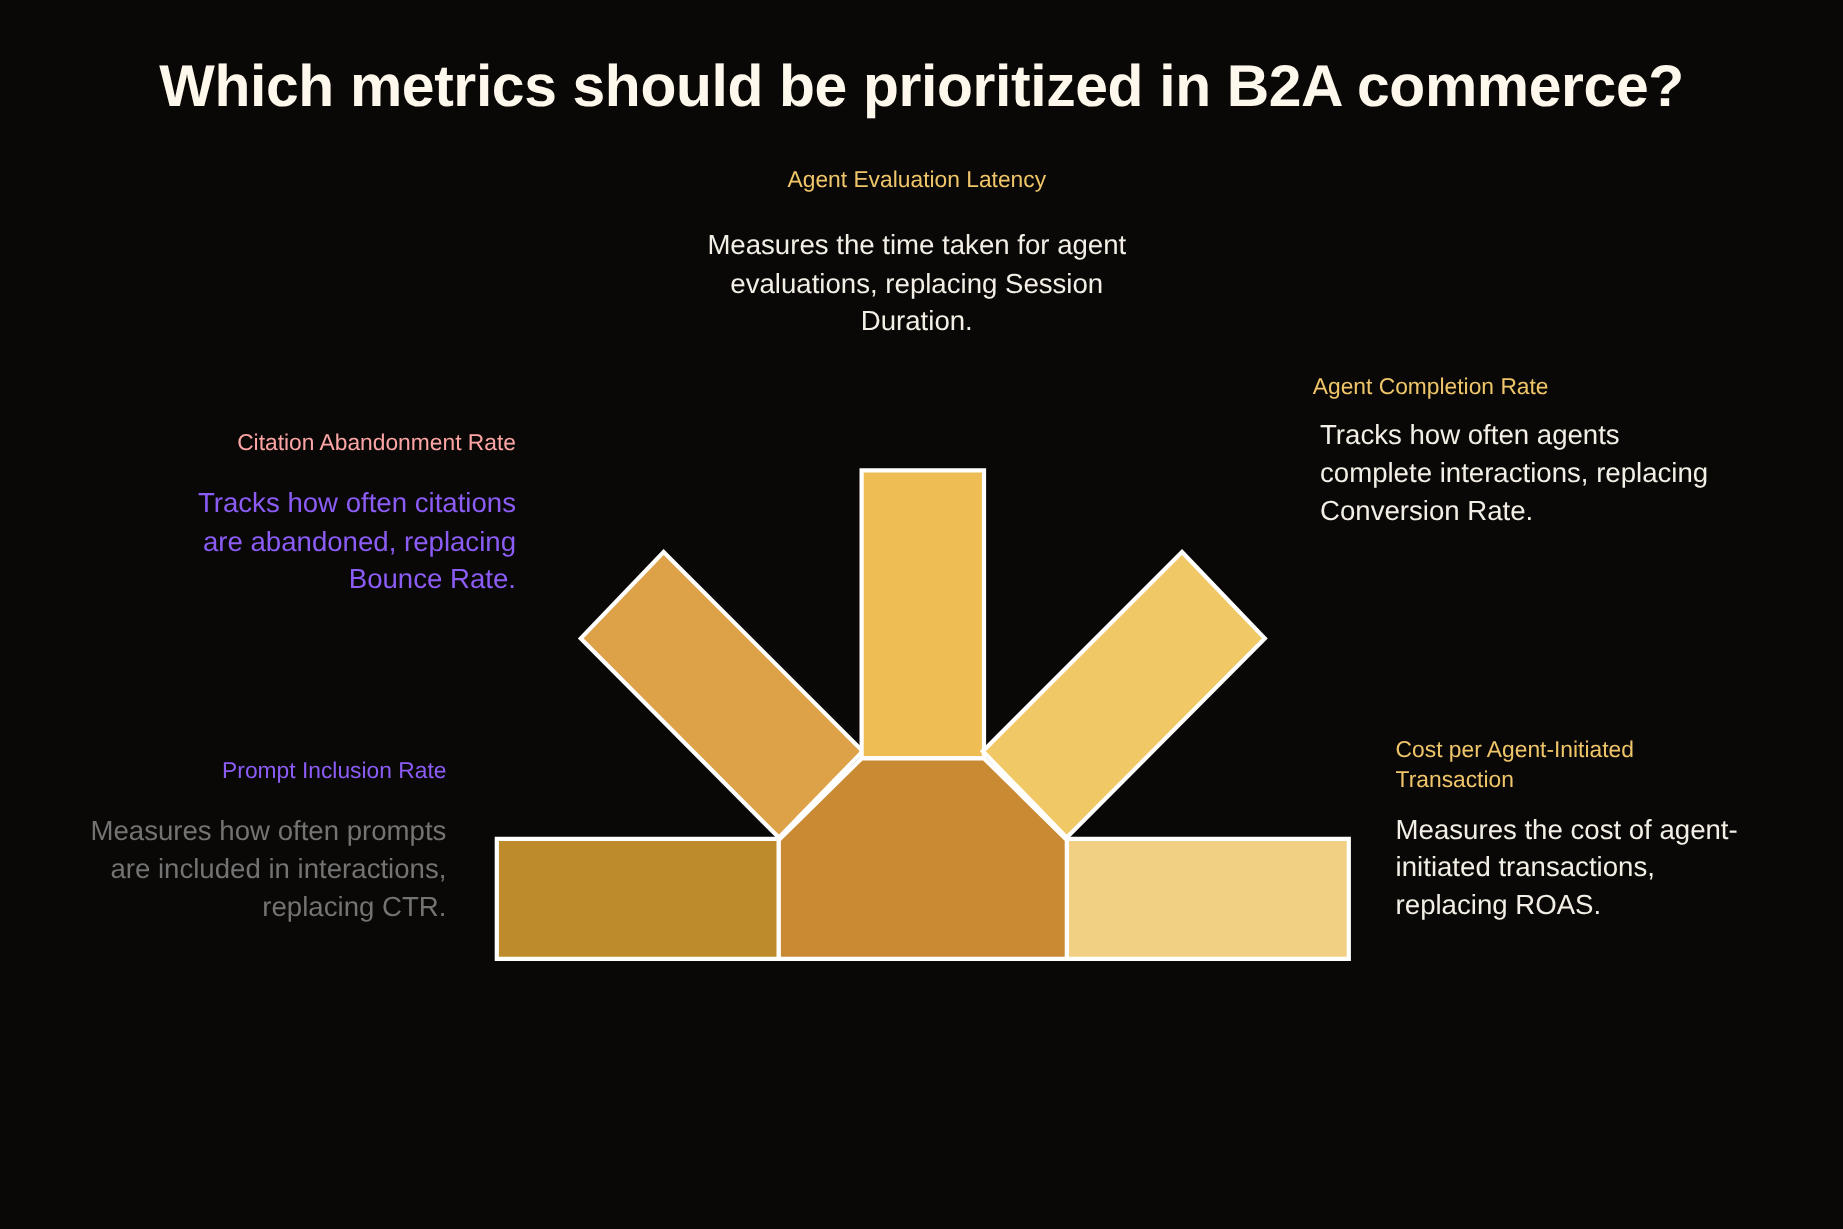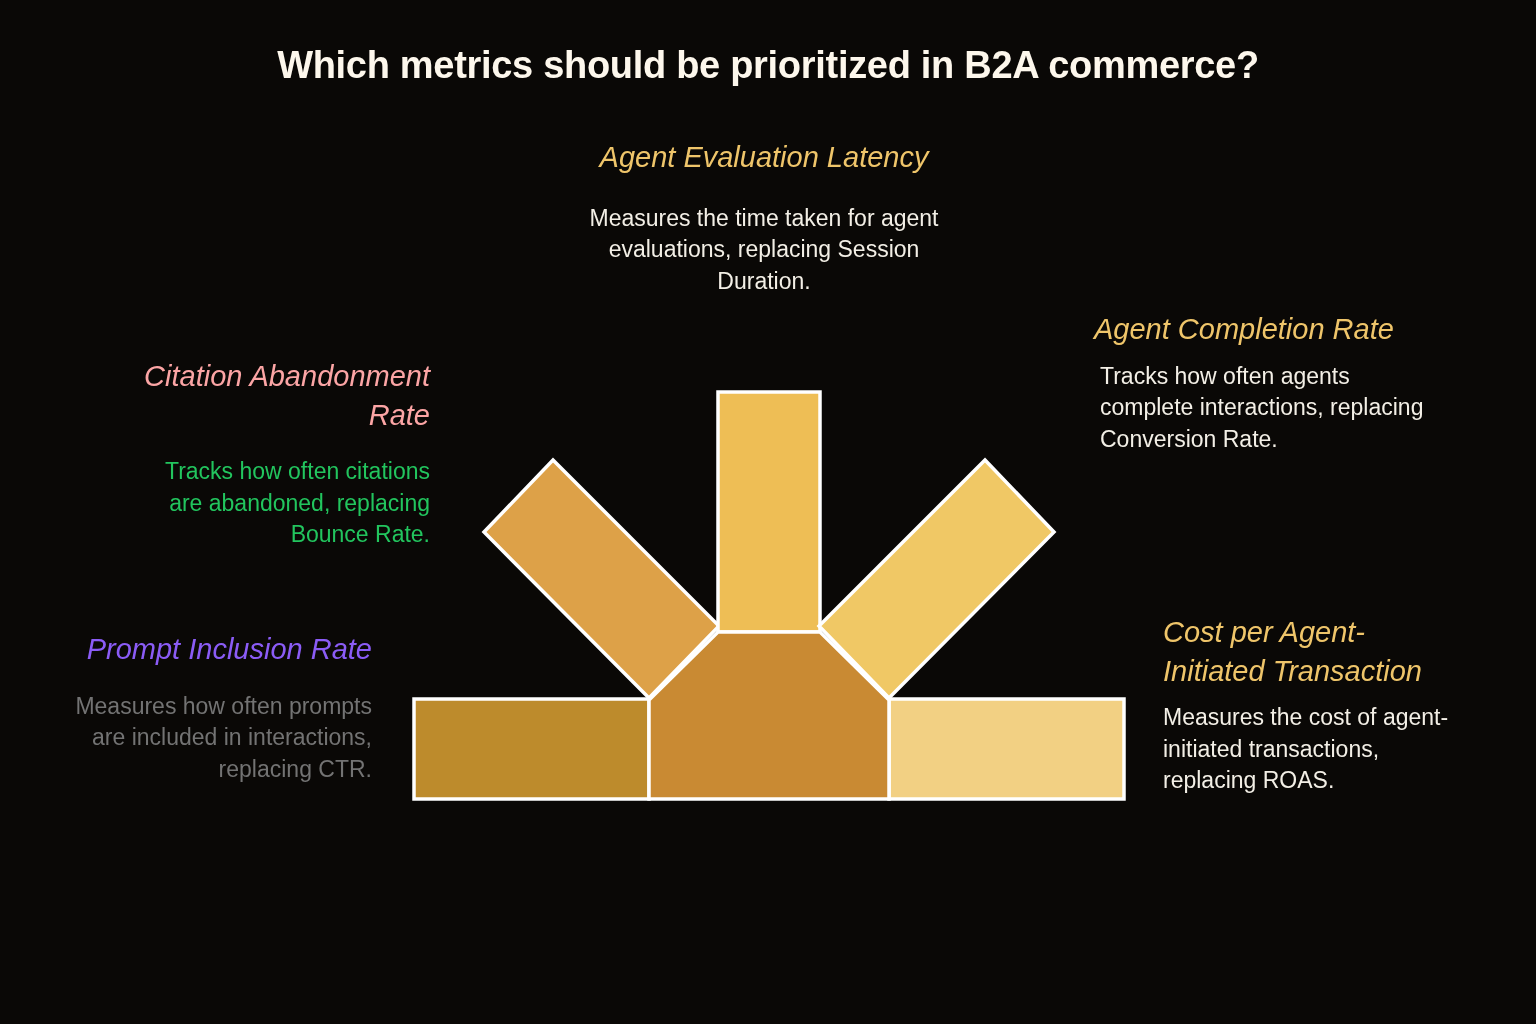--- a/index.html
+++ b/index.html
@@ -15,45 +15,44 @@
     -webkit-font-smoothing: antialiased;
   }
 
   
   #page-title {
     position: absolute;
     top: 44px;
     left: 0;
     width: 1536px;
     text-align: center;
-    font-size: 38px;
+    font-size: 49px;
     font-weight: bold;
     letter-spacing: -0.3px;
     color: #fdf7ec;
   }
 
   
   #diagram-stage {
     position: absolute;
     left: 0;
     top: 0;
     width: 1536px;
     height: 1024px;
     pointer-events: none;
   }
   #diagram-svg { display: block; }
 
   
   .metric-block { position: absolute; }
   .metric-title {
-    font-size: 29px;
+    font-size: 19px;
     font-weight: 400;
     line-height: 1.33;
     color: #efc56a;
-    font-style: italic;
   }
   .metric-desc {
     font-size: 23px;
     font-weight: 400;
     line-height: 1.37;
     color: #f3efe6;
     margin-top: 12px;
   }
 
   
@@ -114,19 +113,19 @@
   <div class="metric-desc" style="color: rgb(243, 239, 230);">Tracks how often agents complete interactions, replacing Conversion Rate.</div>
 </div>
 
 <div class="metric-block" id="metric-cost-per-agent-initiated-transaction">
   <div class="metric-title" style="color: rgb(239, 197, 106);">Cost per Agent-Initiated Transaction</div>
   <div class="metric-desc" style="color: rgb(243, 239, 230);">Measures the cost of agent-initiated transactions, replacing ROAS.</div>
 </div>
 
 <div class="metric-block" id="metric-citation-abandonment-rate">
   <div class="metric-title" style="color: #fca5a5;">Citation Abandonment Rate</div>
-  <div class="metric-desc" style="color: #22c55e;">Tracks how often citations are abandoned, replacing Bounce Rate.</div>
+  <div class="metric-desc" style="color: #8b5cf6;">Tracks how often citations are abandoned, replacing Bounce Rate.</div>
 </div>
 
 <div class="metric-block" id="metric-prompt-inclusion-rate">
   <div class="metric-title" style="color: #8b5cf6;">Prompt Inclusion Rate</div>
   <div class="metric-desc" style="color: #737373;">Measures how often prompts are included in interactions, replacing CTR.</div>
 </div>
 
 </body></html>

